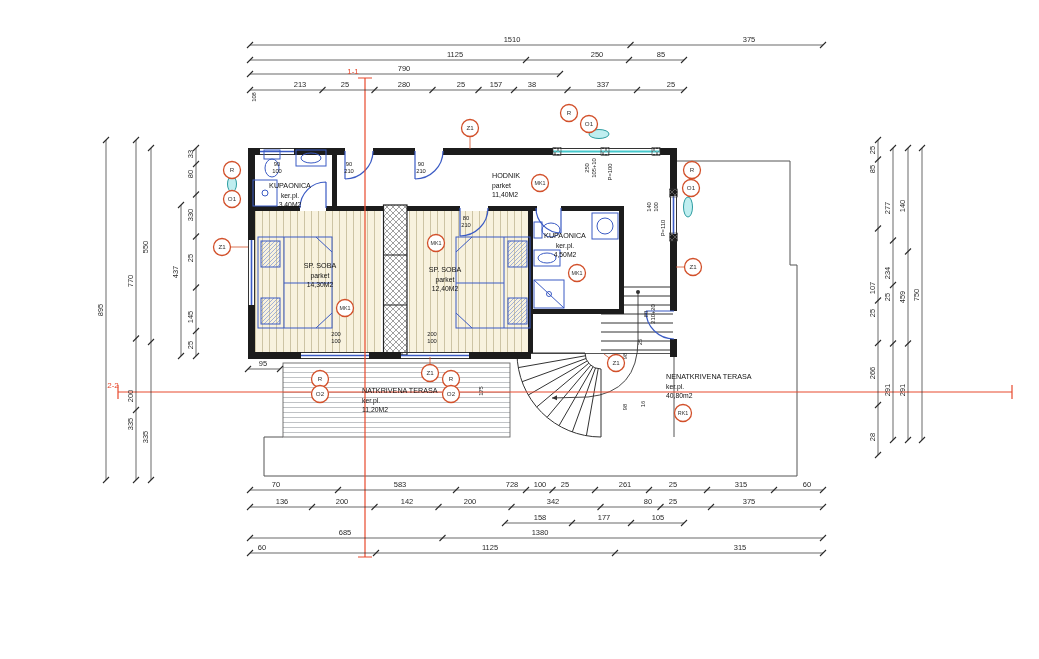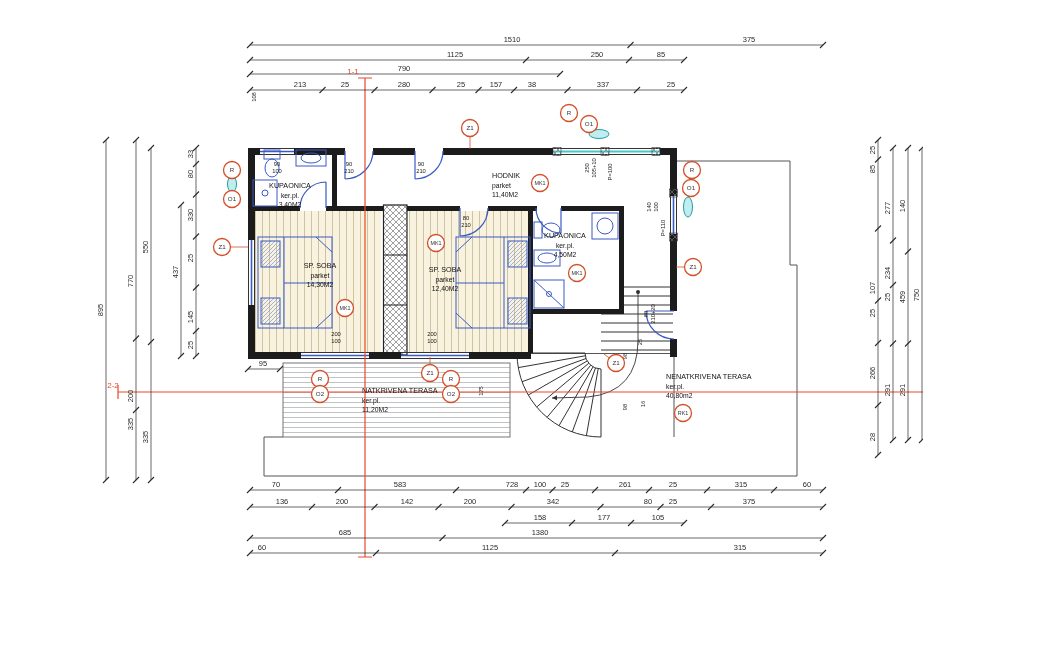--- a/index.html
+++ b/index.html
@@ -1,17 +1,17 @@
 <!DOCTYPE html>
 <html><head>
 <meta charset="utf-8">
 <title>Floor plan</title>
 <style>
   html,body{margin:0;padding:0;background:#ffffff;}
-  .page{width:923px;height:659px;position:relative;background:#fff;overflow:hidden;}
+  .page{width:1039px;height:659px;position:relative;background:#fff;overflow:hidden;}
   svg{display:block;}
   text{font-family:"Liberation Sans",sans-serif;}
 </style>
 </head>
 <body>
 
 <div class="page">
 <svg id="plan" viewBox="0 0 1039 659" width="1039" height="659">
   <defs>
     <pattern id="woodV" width="7" height="7" patternUnits="userSpaceOnUse">

